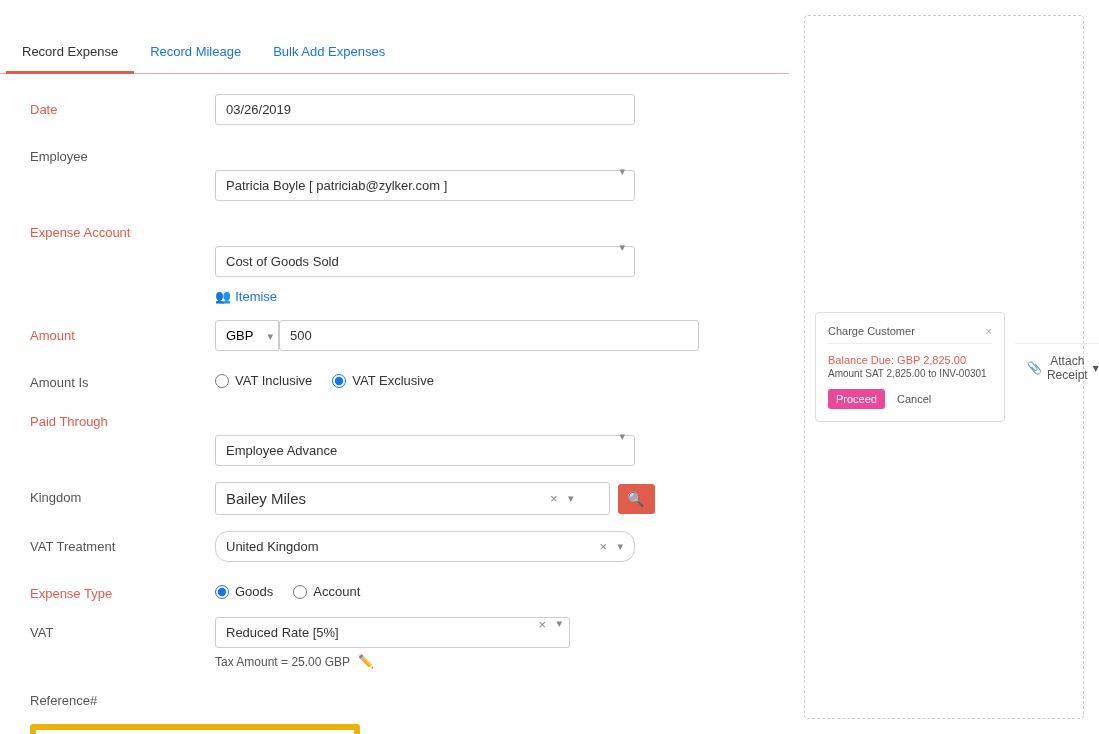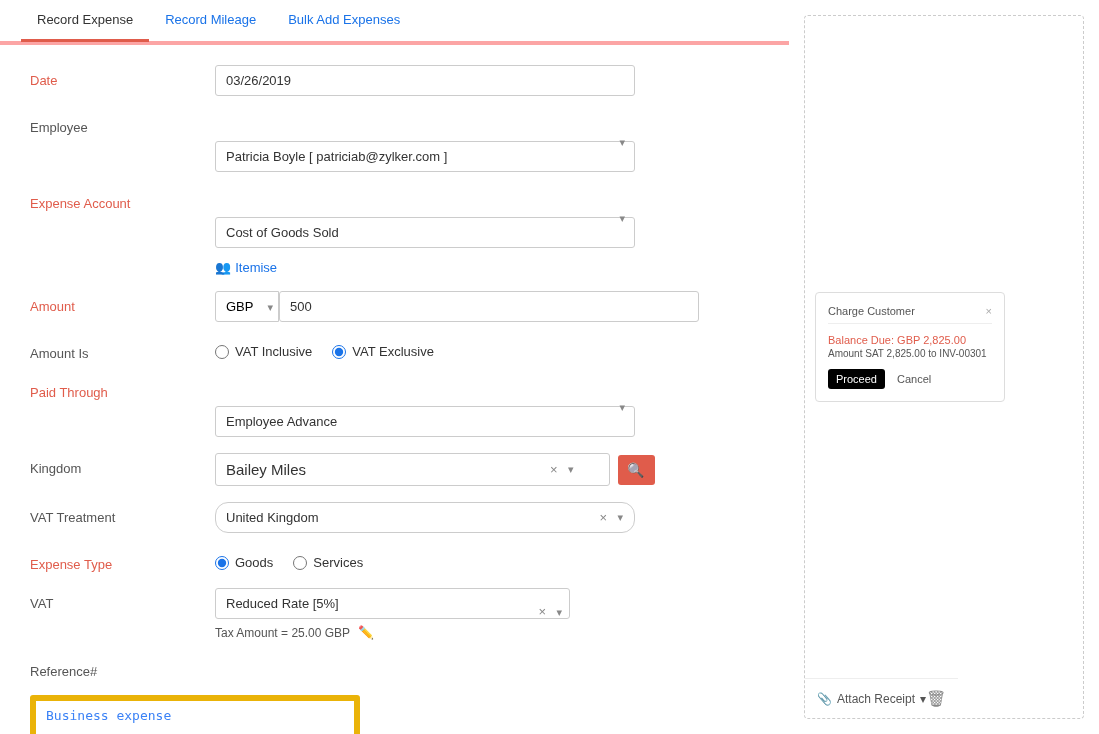--- a/index.html
+++ b/index.html
@@ -3,21 +3,21 @@
   <meta charset="utf-8">
   <style>
     * { box-sizing: border-box; margin: 0; padding: 0; }
     body { font-family: Arial, sans-serif; font-size: 13px; color: #333; background: #fff; }
 
     .page-container { display: flex; height: 734px; overflow: hidden; }
 
     .main-content { flex: 1; padding: 0; overflow-y: auto; }
 
     
-    .tabs { display: flex; border-bottom: 4px solid #fca5a5; padding: 0 21px; }
+    .tabs { display: flex; border-bottom: 1px solid #fca5a5; padding: 0 6px; margin-top: 32px; }
     .tab { padding: 12px 16px; cursor: pointer; font-size: 13px; color: #555; border-bottom: 3px solid transparent; margin-bottom: -1px; }
     .tab.active { color: #333; border-bottom: 3px solid #e05c4b; font-weight: 500; }
     .tab.link { color: #1a73e8; font-weight: normal; border-bottom: none; }
 
     
     .form-area { padding: 20px 30px; }
 
     .form-row { display: flex; align-items: flex-start; margin-bottom: 16px; }
     .form-label { width: 185px; min-width: 185px; padding-top: 8px; font-size: 13px; color: #555; }
     .form-label.required { color: #e05c4b; }
@@ -187,21 +187,21 @@
       cursor: pointer;
       color: #888;
       font-size: 11px;
       padding: 2px 4px;
     }
 
     
     .vat-select-wrapper {
       position: relative;
       display: flex;
-      align-items: flex-end;
+      align-items: flex-start;
       max-width: 355px;
     }
     .vat-select-wrapper select {
       width: 100%;
       padding: 7px 50px 7px 10px;
       border: 1px solid #ccc;
       border-radius: 3px;
       font-size: 13px;
       color: #333;
       background: #fff;
@@ -270,22 +270,22 @@
     }
 
     
     .right-panel {
       width: 280px;
       min-width: 280px;
       border: 1px dashed #ccc;
       margin: 15px;
       border-radius: 4px;
       display: flex;
-      flex-direction: column;
-      align-items: flex-start;
+      flex-direction: row;
+      align-items: center;
       position: relative;
     }
     .receipt-preview {
       flex: 1;
       display: flex;
       align-items: center;
       justify-content: center;
       padding: 10px;
     }
     .receipt-card {
@@ -318,21 +318,21 @@
     .receipt-card .amount-sat {
       font-size: 10px;
       color: #555;
       margin-bottom: 10px;
     }
     .receipt-card .btn-row {
       display: flex;
       gap: 6px;
     }
     .receipt-card .proceed-btn {
-      background: #000000;
+      background: #ec4899;
       color: #fff;
       border: none;
       padding: 4px 8px;
       border-radius: 3px;
       font-size: 11px;
       cursor: pointer;
     }
     .receipt-card .cancel-btn {
       background: none;
       color: #555;
@@ -497,21 +497,21 @@
       <div class="form-row">
         <div class="form-label required" style="color:#e05c4b;">Expense Type</div>
         <div class="form-control-area">
           <div class="expense-type-row">
             <label class="radio-item">
               <input type="radio" name="expense_type" checked="" style="accent-color: rgb(26, 115, 232);">
               <span>Goods</span>
             </label>
             <label class="radio-item">
               <input type="radio" name="expense_type" style="accent-color: rgb(26, 115, 232);">
-              <span>Services</span>
+              <span>Account</span>
             </label>
           </div>
         </div>
       </div>
 
       <div class="form-row">
         <div class="form-label">VAT</div>
         <div class="form-control-area">
           <div class="vat-select-wrapper">
             <select>

